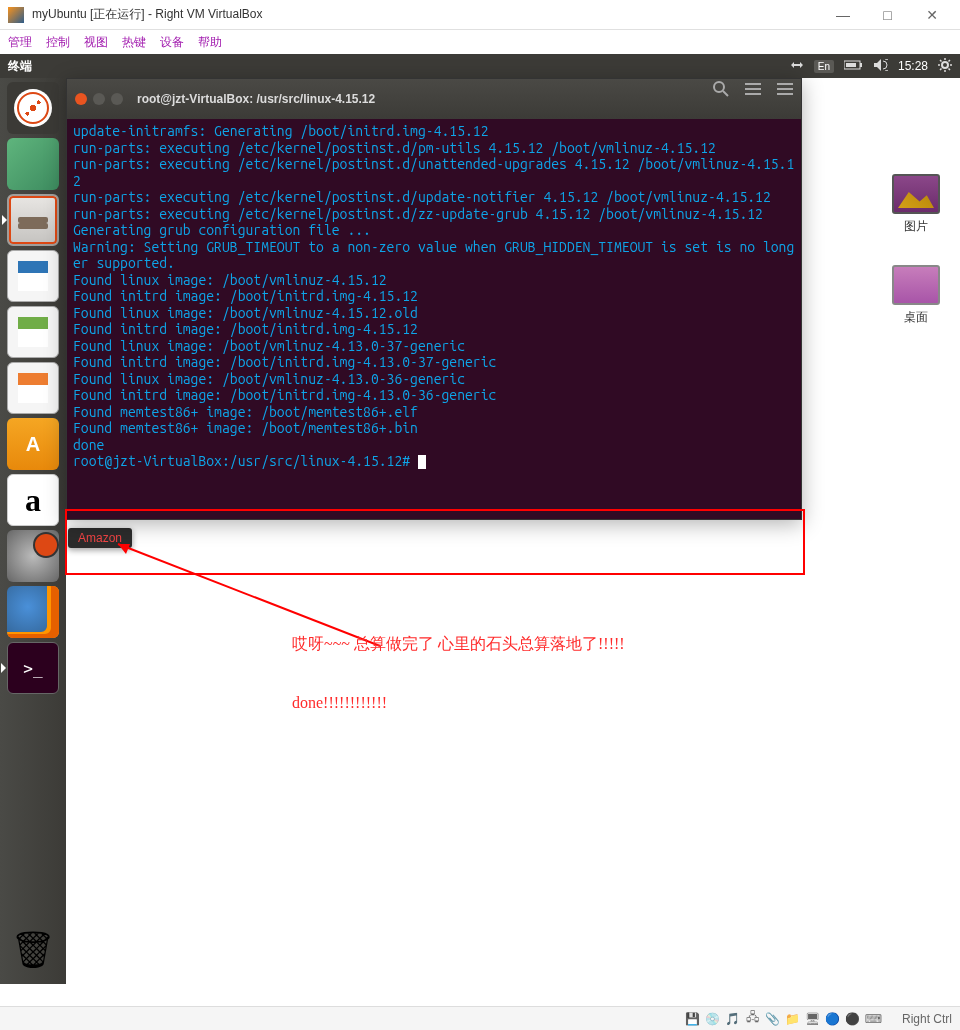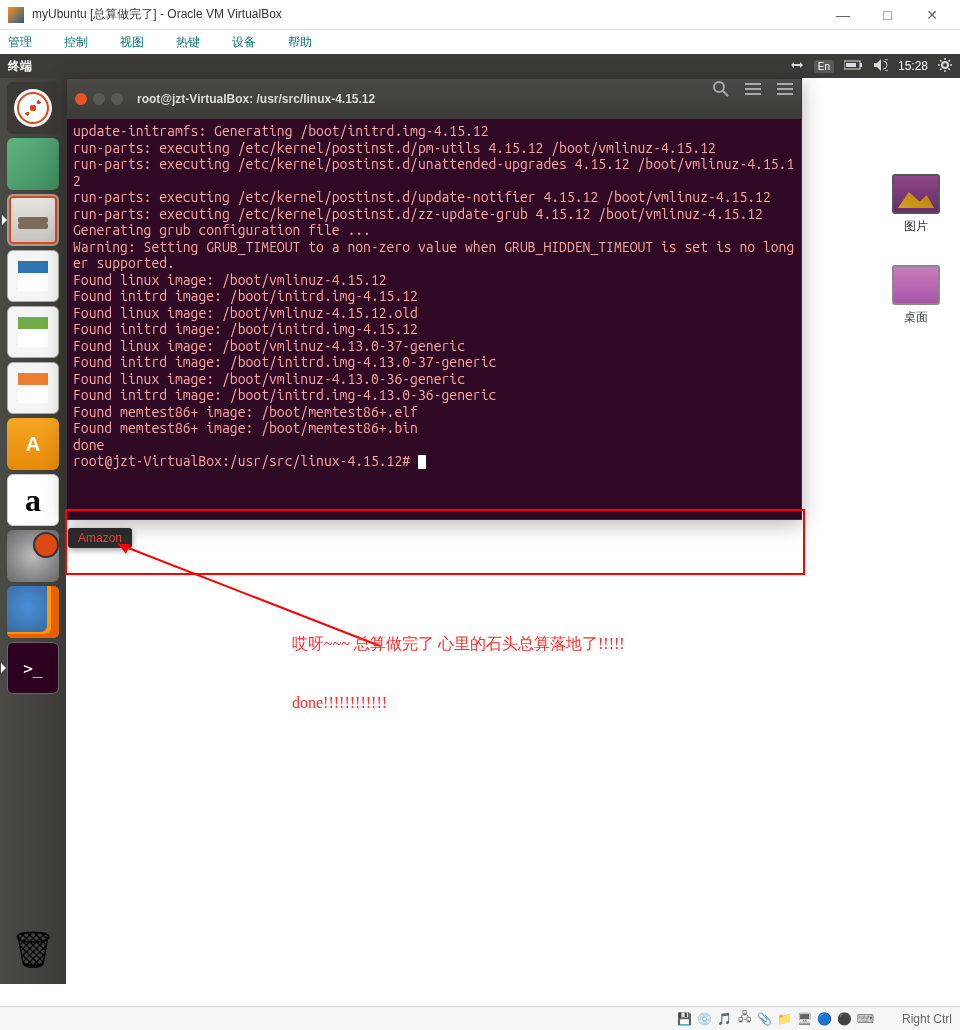--- a/index.html
+++ b/index.html
@@ -4,21 +4,21 @@
 <style>
 * { margin: 0; padding: 0; box-sizing: border-box; }
 body { font-family: "Microsoft YaHei", sans-serif; width: 960px; height: 1030px; background: #fff; overflow: hidden; position: relative; }
 
 
 .vbox-titlebar { height: 30px; background: #fff; display: flex; align-items: center; padding: 0 8px; border-bottom: 1px solid #e0e0e0; }
 .vbox-titlebar .vbox-icon { width: 16px; height: 16px; background: linear-gradient(135deg,#f7931e,#2e5c8a); margin-right: 8px; }
 .vbox-titlebar .vbox-title { font-size: 12px; color: #333; flex: 1; }
 .vbox-titlebar .win-btns span { display: inline-block; width: 40px; text-align: center; font-size: 14px; color: #666; }
 
-.vbox-menubar { height: 24px; background: #fff; display: flex; align-items: center; padding: 0 8px; gap: 32px; font-size: 12px; color: #0f766e; }
+.vbox-menubar { height: 24px; background: #fff; display: flex; align-items: center; padding: 0 8px; gap: 14px; font-size: 12px; color: #a21caf; }
 
 
 .vm-area { position: relative; height: 930px; background: #fff; }
 
 
 .ubuntu-panel { height: 24px; background: #3c3b37; color: #ffffff; display: flex; align-items: center; padding: 0 8px; font-size: 12px; }
 .ubuntu-panel .panel-left { font-weight: bold; }
 .ubuntu-panel .panel-right { margin-left: auto; display: flex; align-items: center; gap: 10px; }
 .ubuntu-panel .lang-ind { background: #5a5955; padding: 1px 4px; border-radius: 2px; font-size: 10px; }
 .ubuntu-panel svg { fill: #dcdcdc; }
@@ -61,38 +61,38 @@
 
 .term-win { position:absolute; left:66px; top:24px; width:736px; background:#2c001e; border:1px solid #333; box-shadow:0 4px 20px rgba(0,0,0,.3); }
 .term-titlebar { height:40px; background: linear-gradient(180deg,#4a4945,#3c3b37); display:flex; align-items:center; padding:0 8px; gap:6px; }
 .term-titlebar .tbtn { width:12px; height:12px; border-radius:50%; }
 .term-titlebar .tb-close { background:#e95420; }
 .term-titlebar .tb-min { background:#5a5955; }
 .term-titlebar .tb-max { background:#5a5955; }
 .term-titlebar .term-title { color:#dcdcdc; font-size:12px; font-weight:bold; margin-left:8px; flex:1; }
 .term-toolbar { position:absolute; right:8px; top:2px; display:flex; gap:16px; color:#888; }
 .term-toolbar svg { fill:#aaa; }
-.term-body { background:#300a24; color:#fca5a5; font-family: "Ubuntu Mono", monospace; font-size:14px; line-height:16.5px; padding:4px 6px; white-space:pre-wrap; word-break:break-all; min-height:400px; }
+.term-body { background:#300a24; color:#0ea5e9; font-family: "Ubuntu Mono", monospace; font-size:14px; line-height:16.5px; padding:4px 6px; white-space:pre-wrap; word-break:break-all; min-height:400px; }
 .term-body .cursor { display:inline-block; width:8px; height:14px; background:#fff; vertical-align:text-bottom; }
 
 
 .anno-box { position:absolute; left:65px; top:455px; width:740px; height:66px; border:2px solid #ff0000; background:transparent; pointer-events:none; }
 .anno-text { position:absolute; color:#ff2a2a; font-size:16px; font-family:"Microsoft YaHei";text-align:right; }
 
 
 .vbox-status { position:absolute; bottom:0; left:0; right:0; height:24px; background:#f5f5f5; border-top:1px solid #ddd; display:flex; align-items:center; justify-content:flex-end; padding:0 8px; gap:4px; font-size:12px; color:#666; }
 .vbox-status .stat-icon { width:16px; height:16px; display:inline-flex; align-items:center; justify-content:center; }
-.vbox-status .host-key { margin-left:24px; }
+.vbox-status .host-key { margin-left:16px; }
 </style>
 </head>
 <body>
 
 <div class="vbox-titlebar">
   <div class="vbox-icon"></div>
-  <div class="vbox-title">myUbuntu [总算做完了] - Oracle VM VirtualBox</div>
+  <div class="vbox-title">myUbuntu [正在运行] - Right VM VirtualBox</div>
   <div class="win-btns">
     <span>—</span>
     <span>□</span>
     <span>✕</span>
   </div>
 </div>
 
 <div class="vbox-menubar">
   <span>管理</span>
   <span>控制</span>

